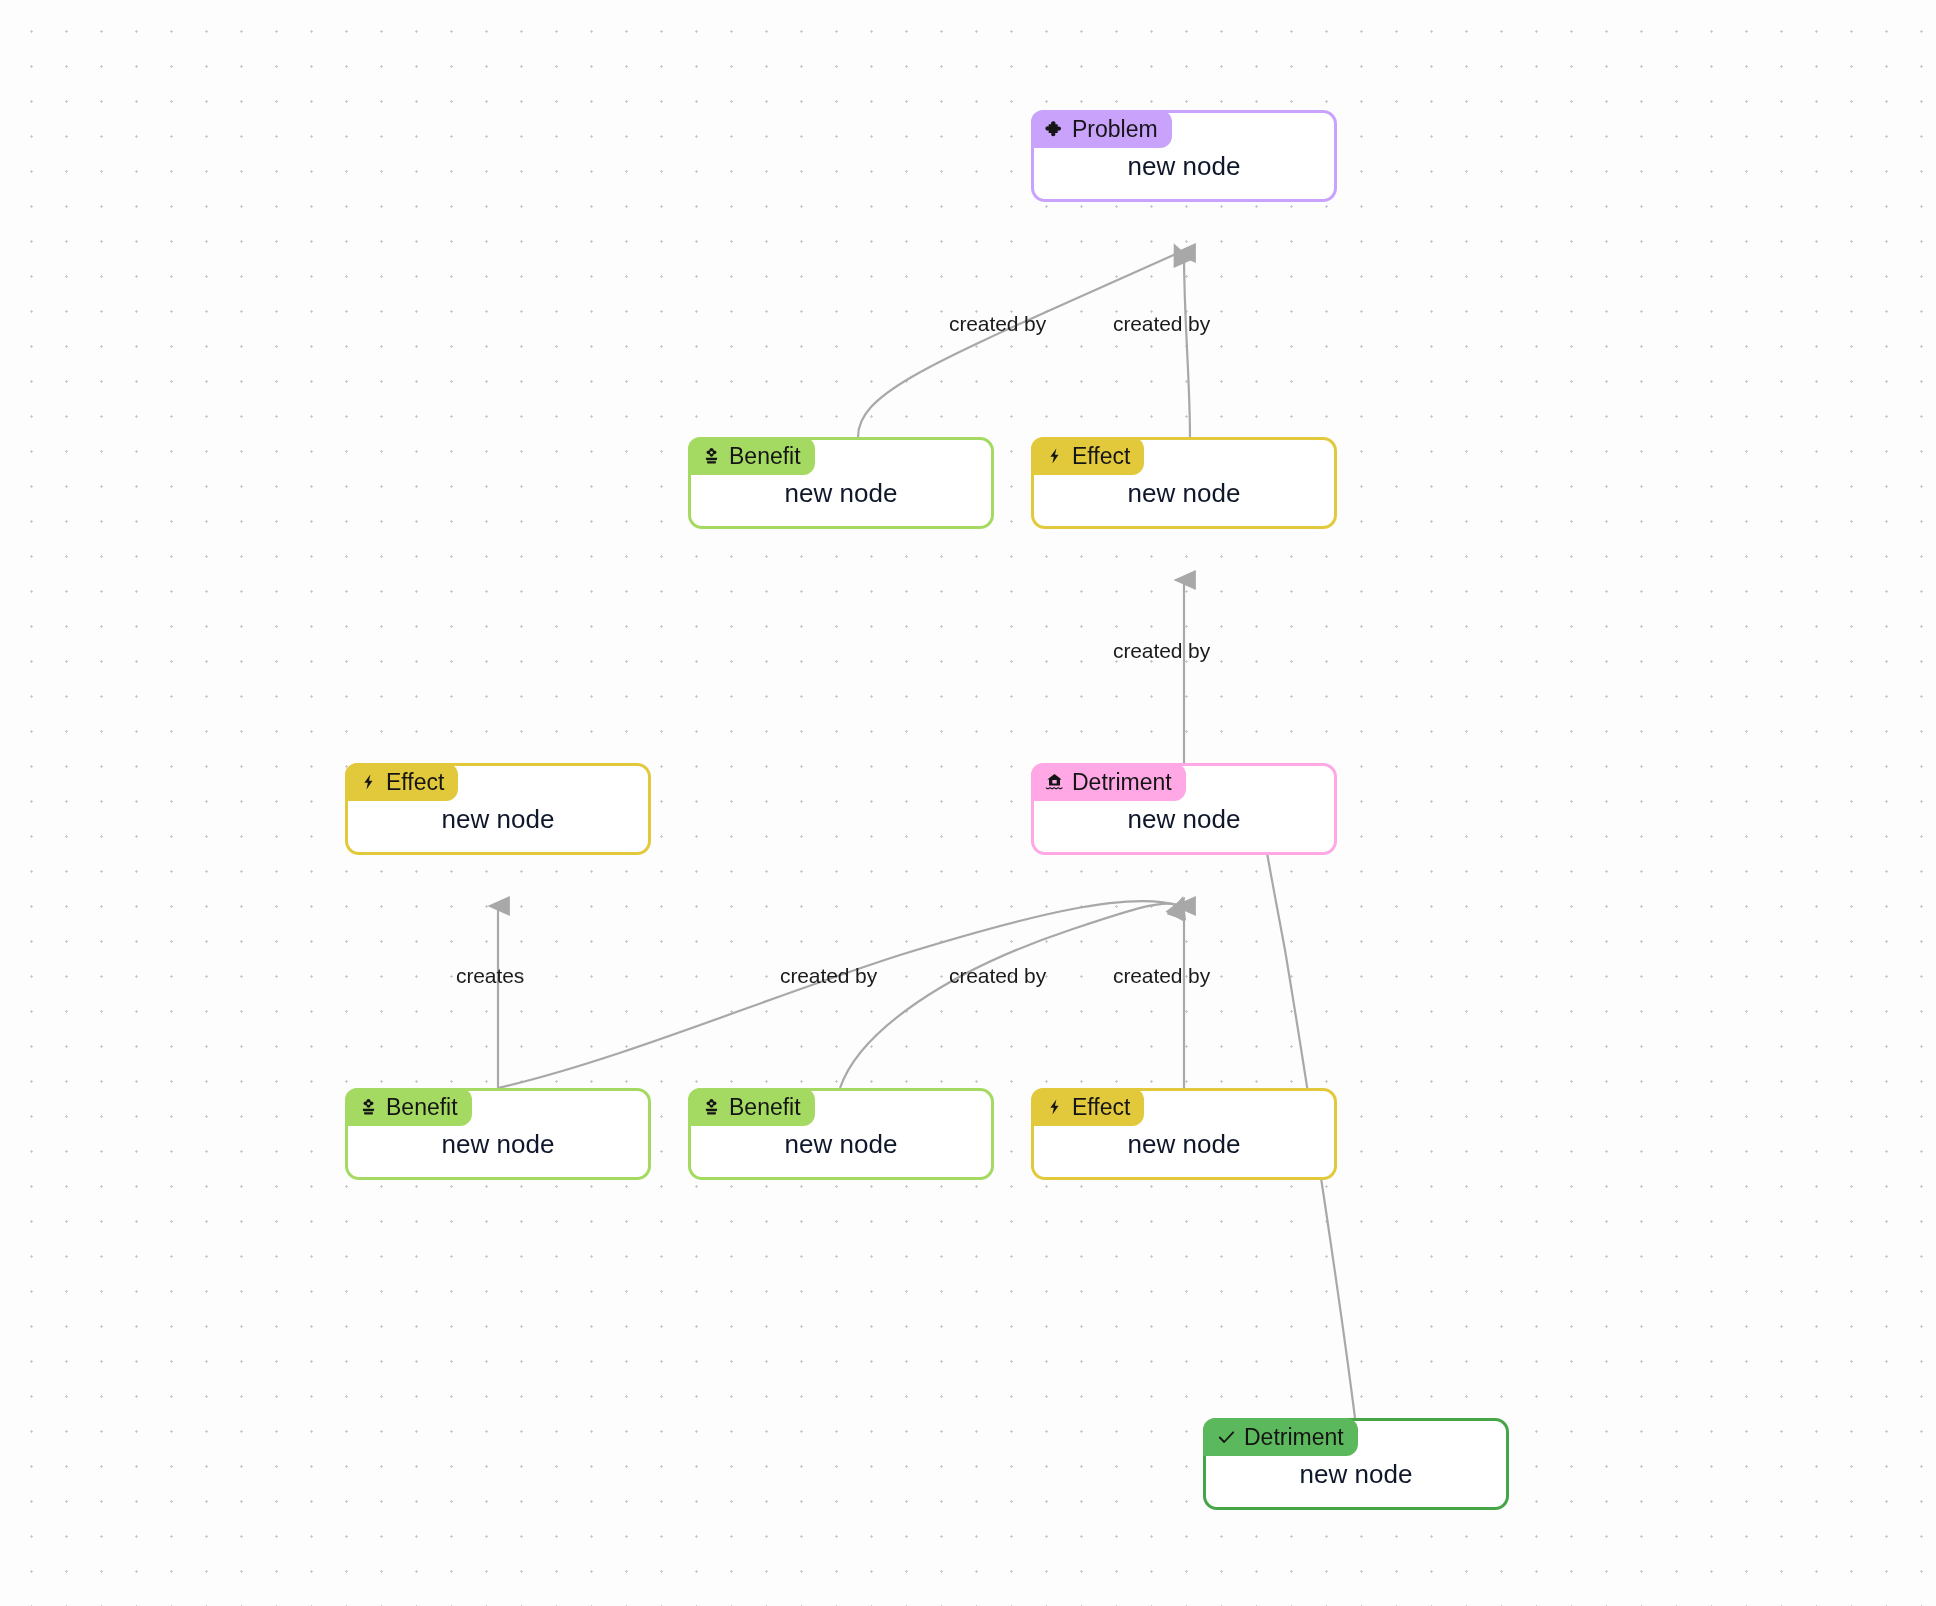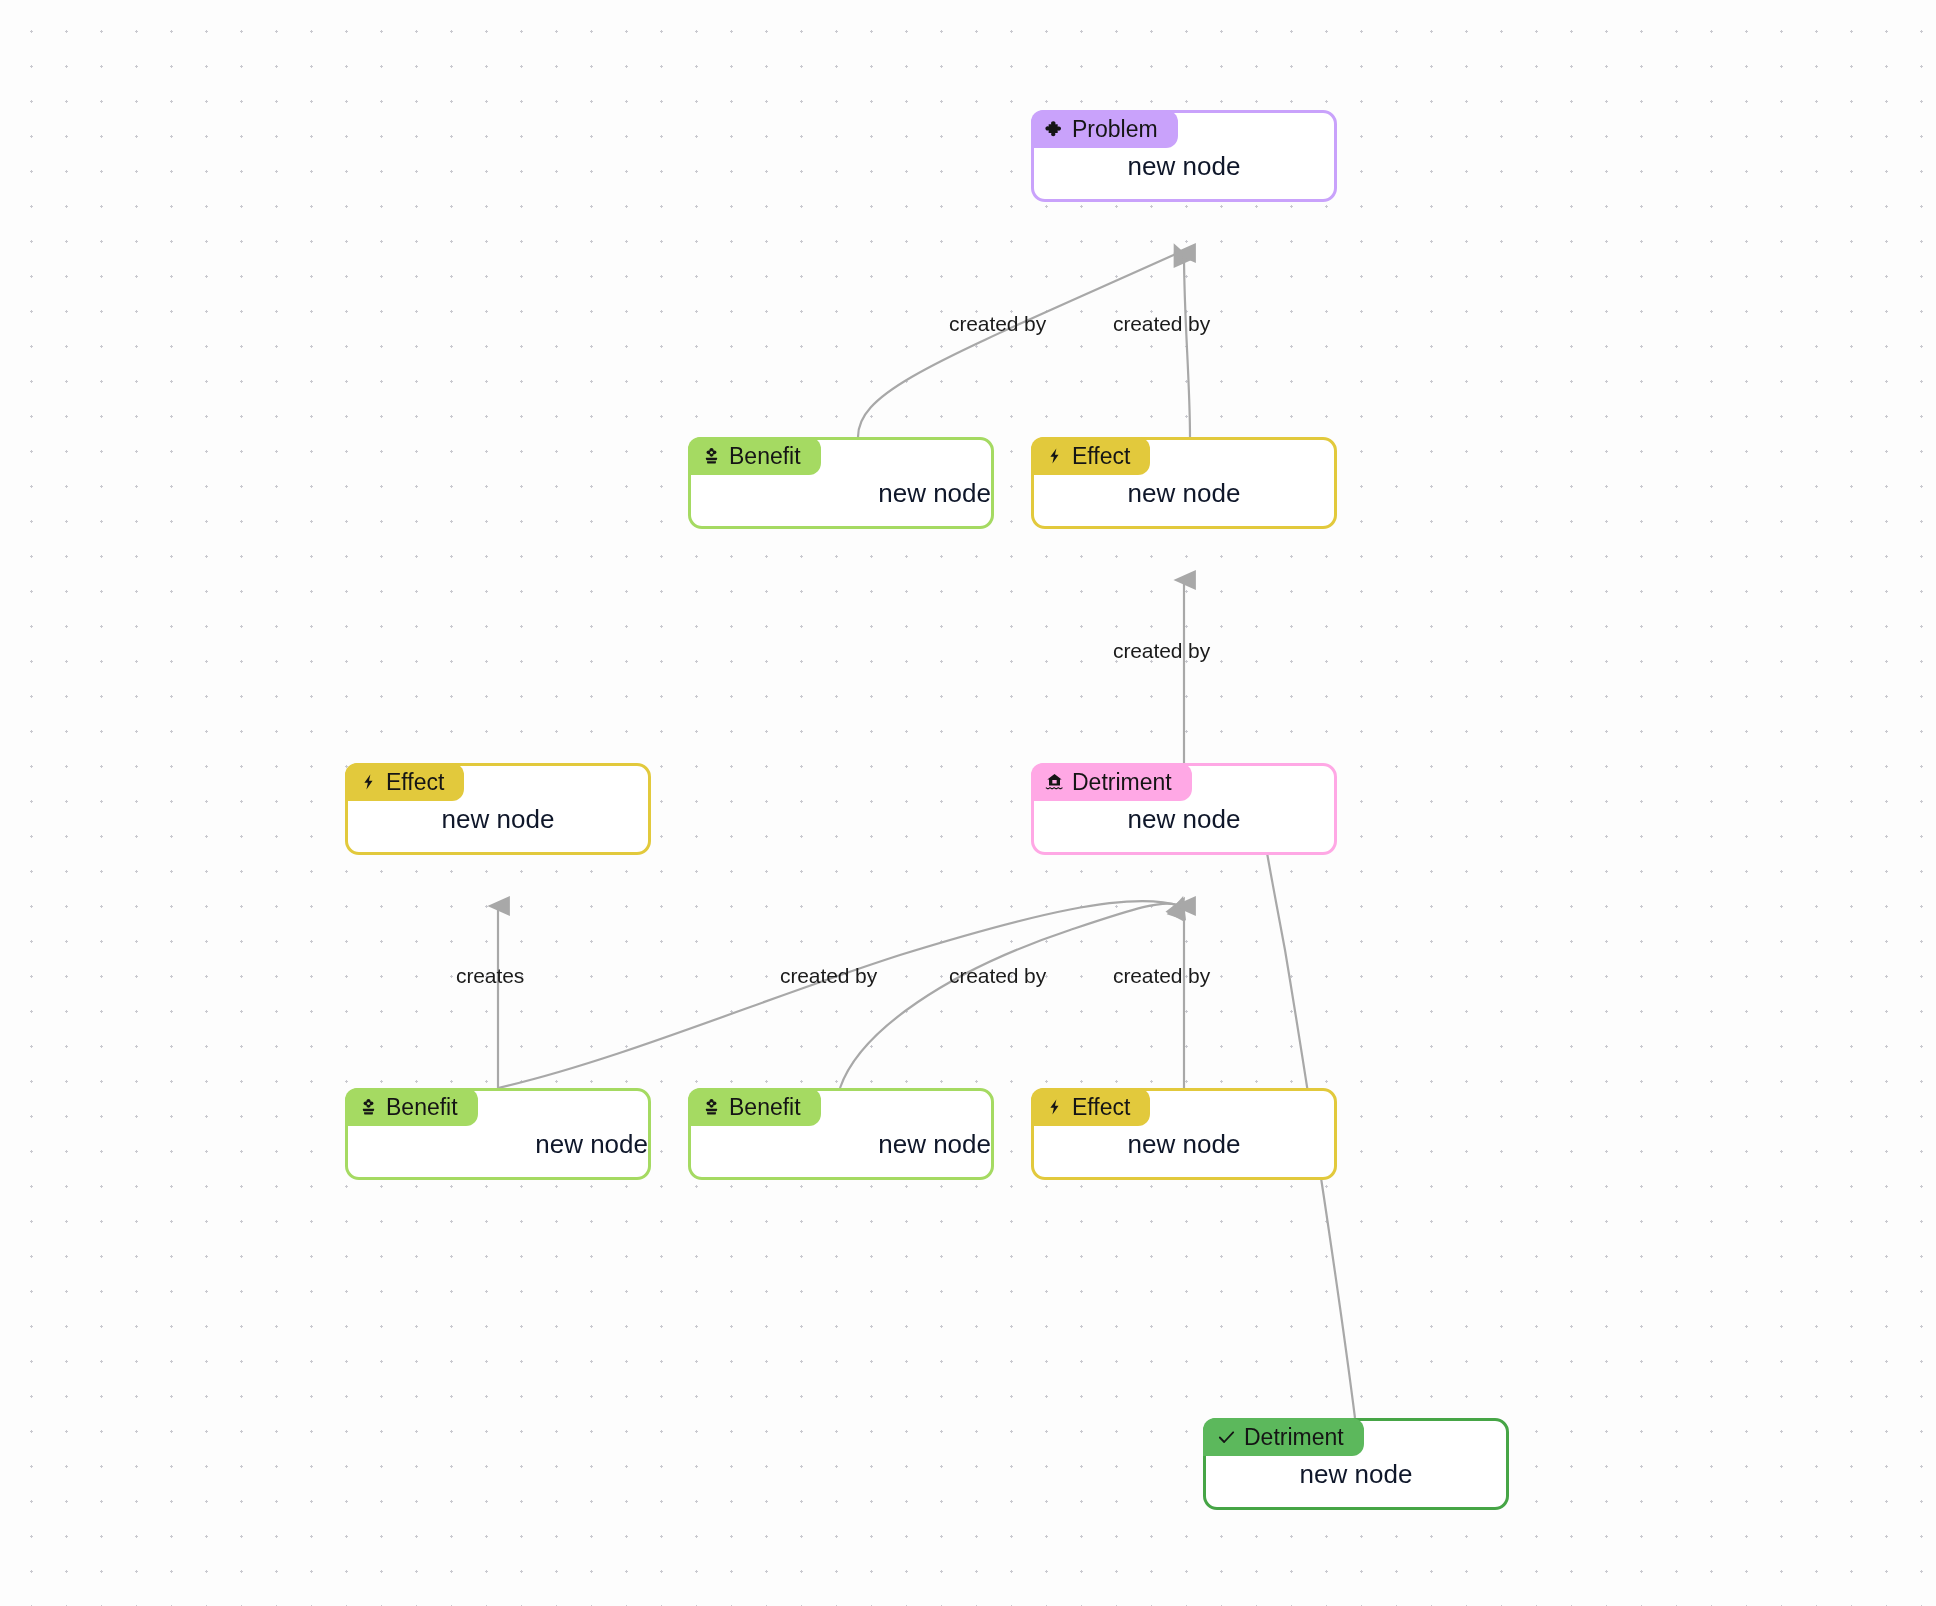--- a/index.html
+++ b/index.html
@@ -68,21 +68,21 @@
   }
 
   .node-tag {
     position: absolute;
     left: -3px;
     top: -3px;
     height: 38px;
     display: flex;
     align-items: center;
     gap: 7px;
-    padding: 0 20px 0 12px;
+    padding: 0 14px 0 12px;
     border-radius: 12px 12px 12px 0;
     font-size: 23px;
     color: #151515;
     font-family: "Liberation Sans", sans-serif;
     box-sizing: border-box;
     white-space: nowrap;
   }
 
   .tag-icon {
     display: inline-flex;
@@ -90,21 +90,21 @@
     justify-content: center;
     width: 22px;
     height: 22px;
     line-height: 1;
   }
   .tag-icon svg { display: block; }
 
   
   .type-problem   { border-color: #c9a2fb; }
   .type-problem   > .node-tag { background: #c9a2fb; }
-  .type-benefit   { border-color: #a5da62; justify-content: flex-end; }
+  .type-benefit   { border-color: #a5da62; }
   .type-benefit   > .node-tag { background: #a5da62; }
   .type-effect    { border-color: #e2c93c; }
   .type-effect    > .node-tag { background: #e2c93c; }
   .type-detriment { border-color: #ffa8e5; }
   .type-detriment > .node-tag { background: #ffa8e5; }
   .type-solution  { border-color: #46a546; }
   .type-solution  > .node-tag { background: #5cb85c; }
 </style>
 </head>
 <body>

